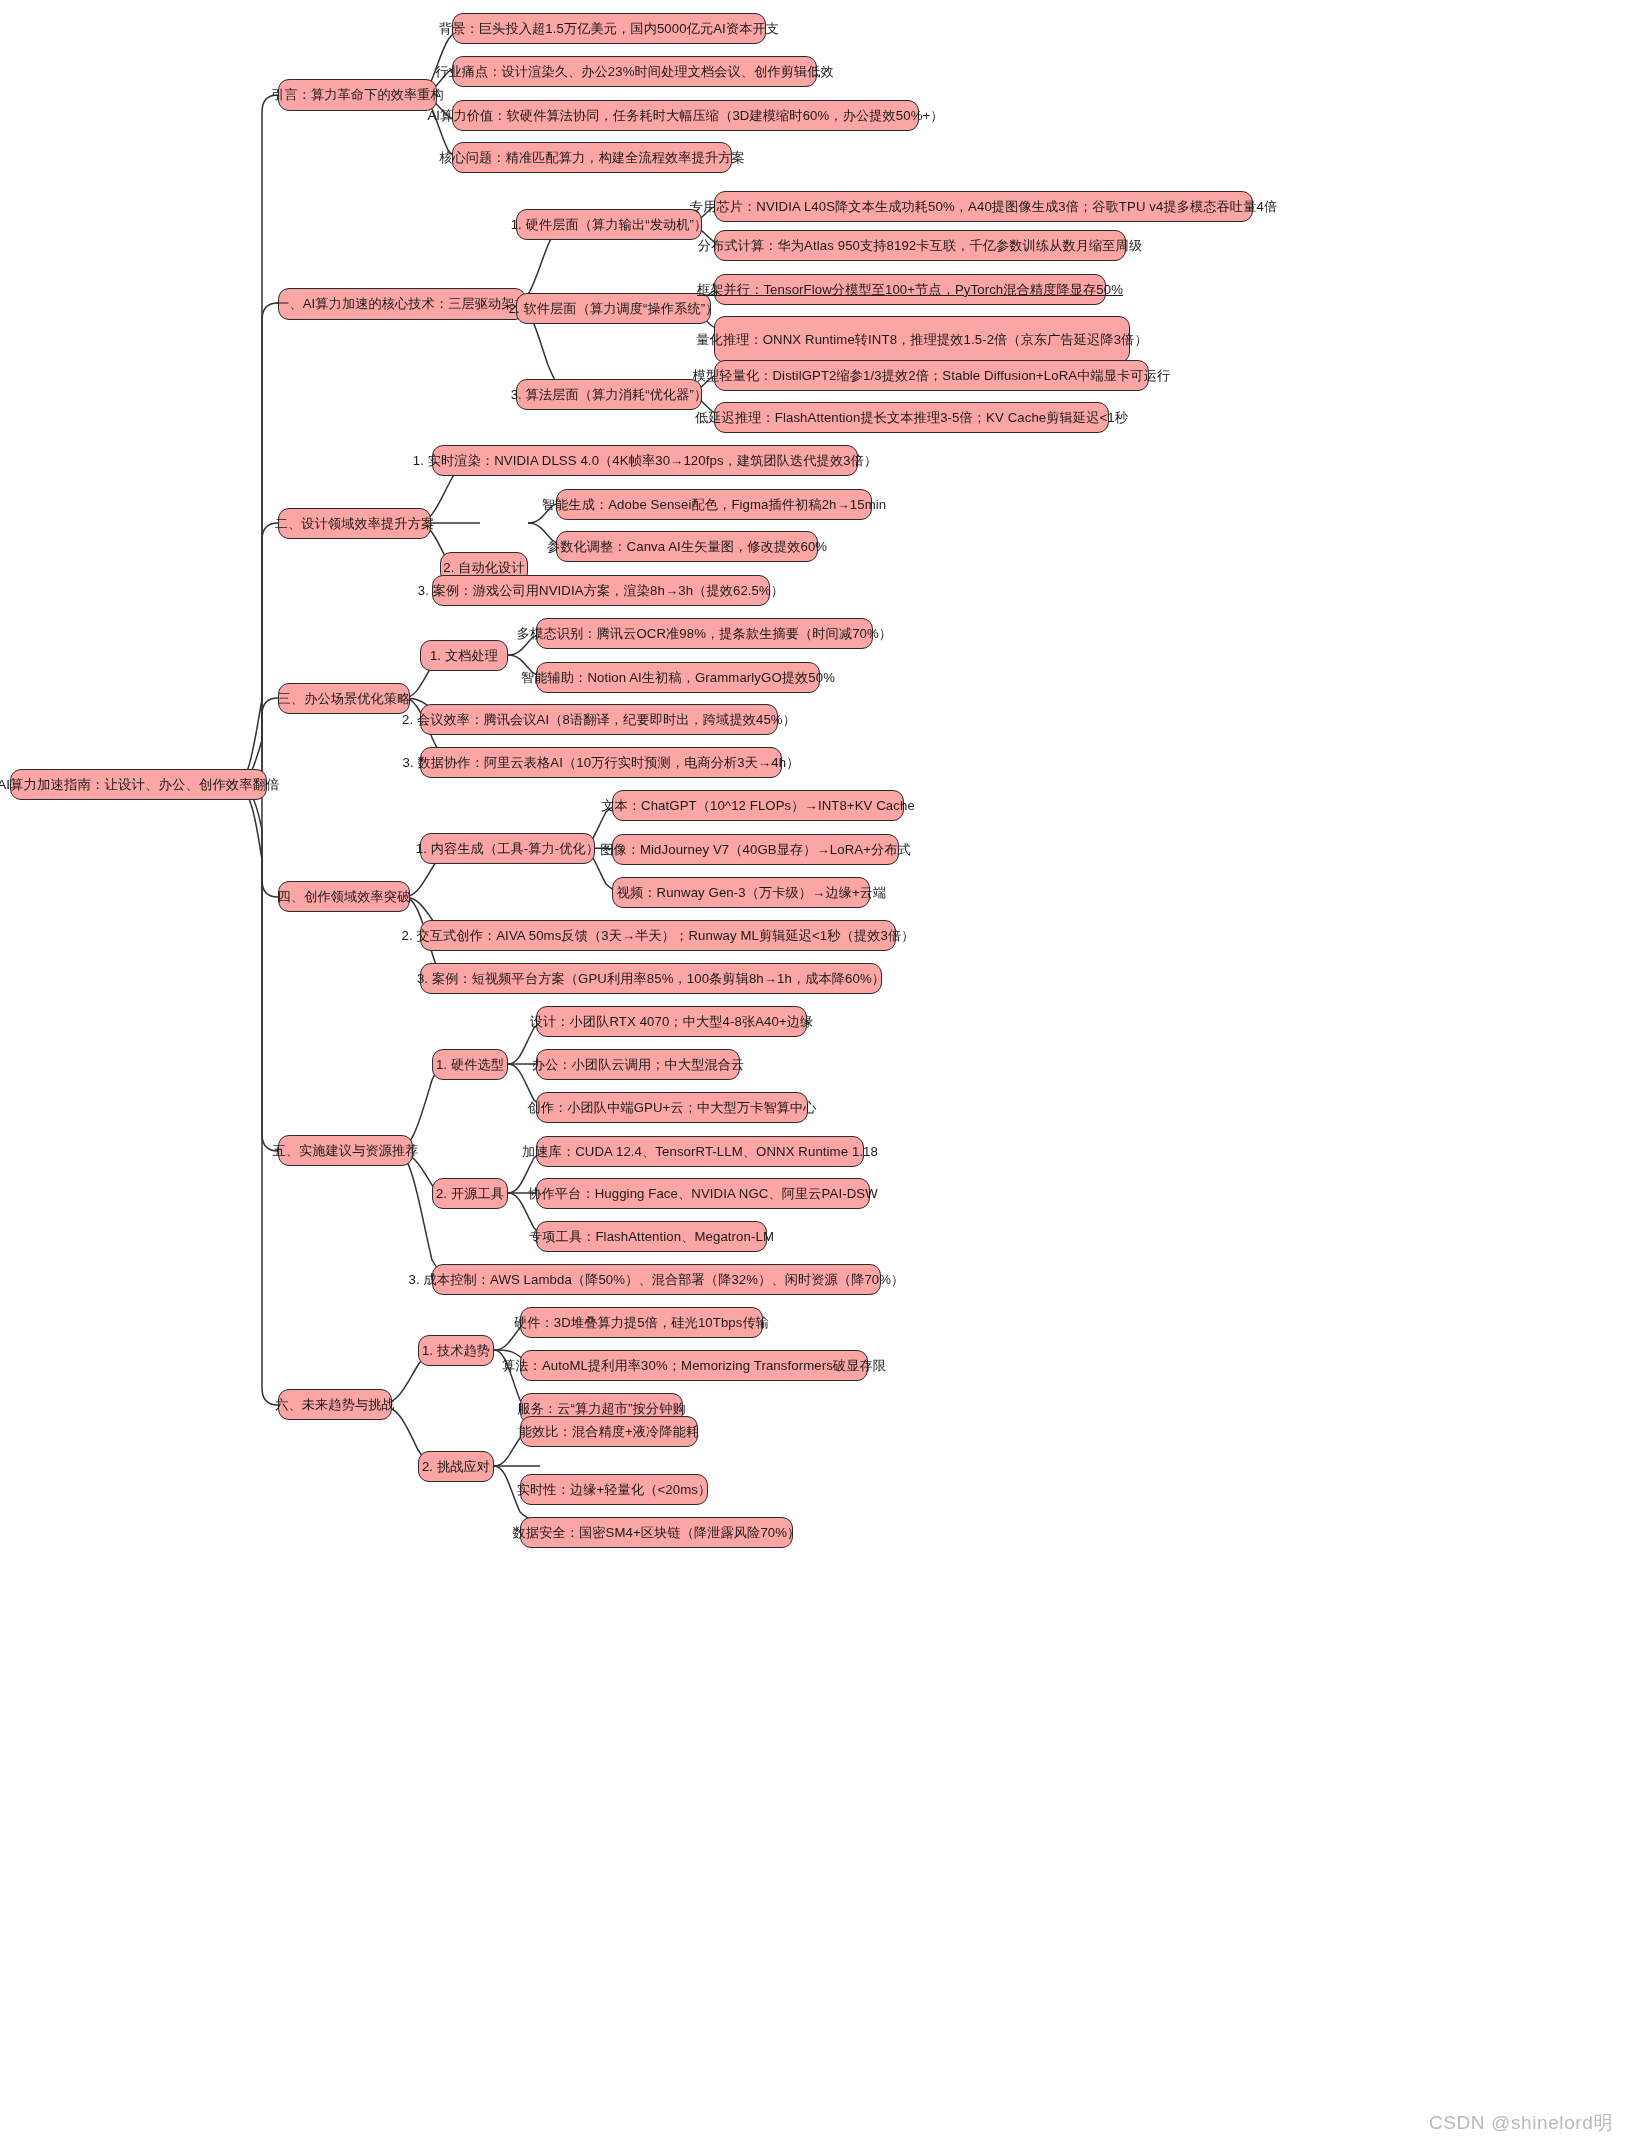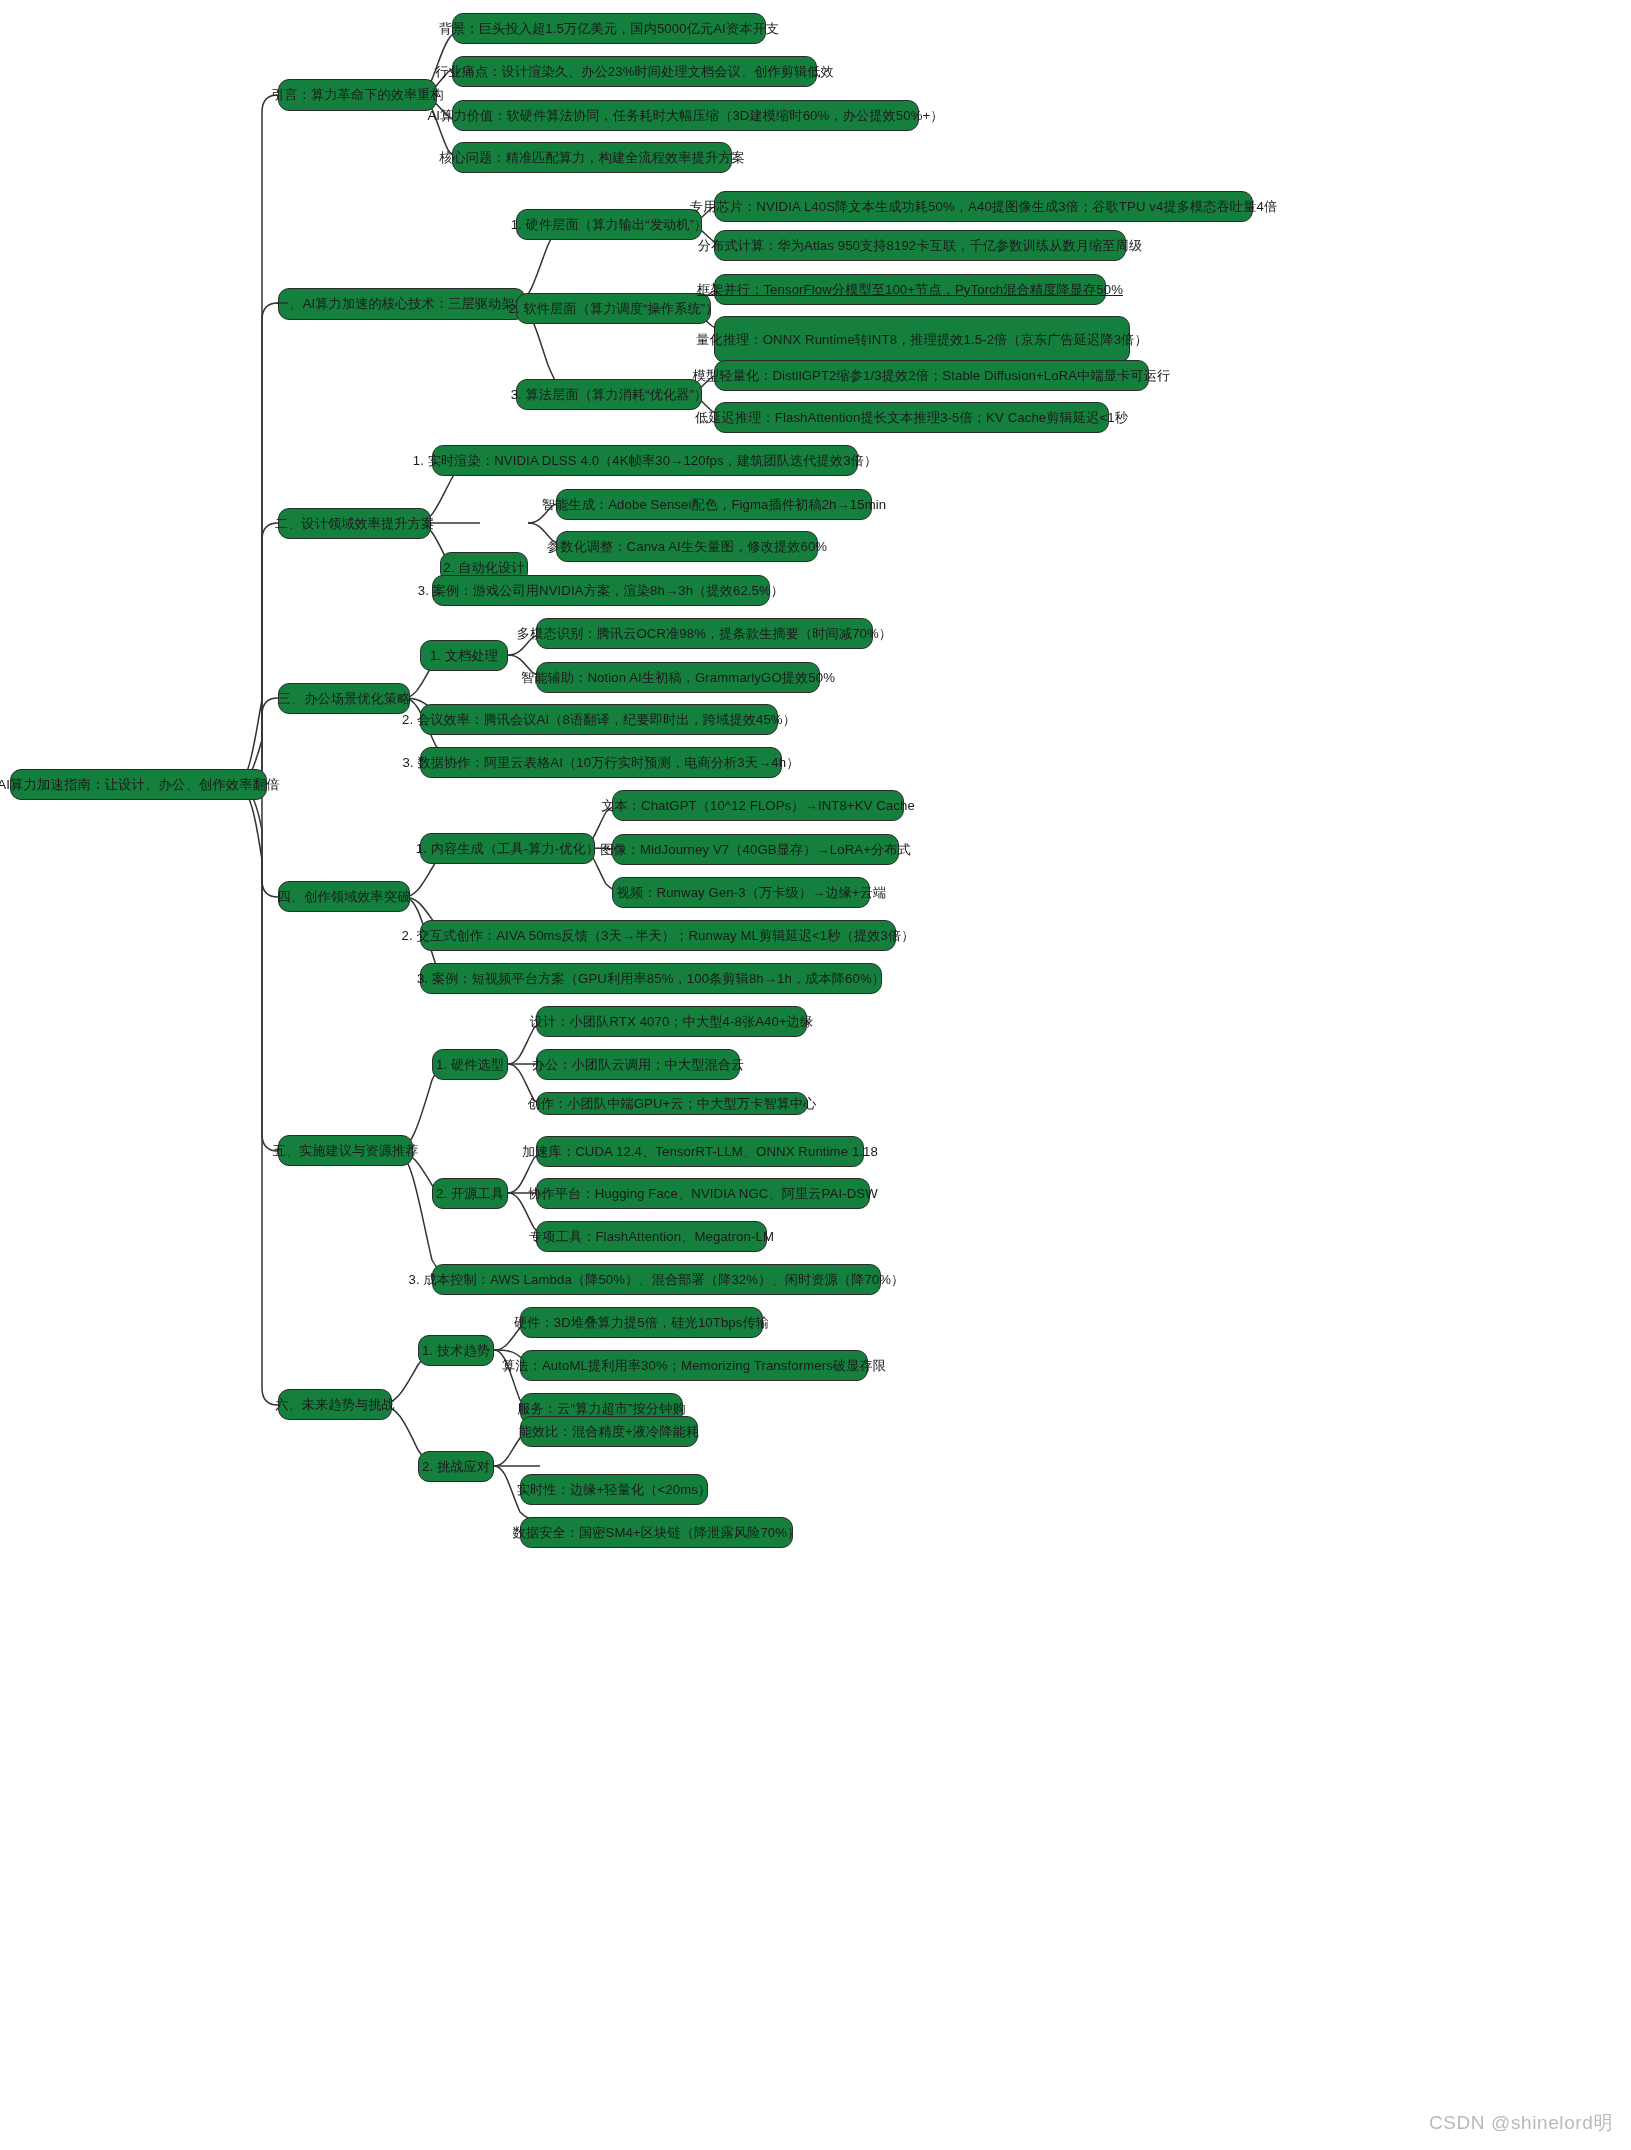--- a/index.html
+++ b/index.html
@@ -21,21 +21,21 @@
     position: absolute;
     left: 0;
     top: 0;
     width: 1631px;
     height: 2150px;
     pointer-events: none;
   }
   .node {
     position: absolute;
     box-sizing: border-box;
-    background: #15803d;
+    background: #fca5a5;
     border: 1.6px solid #2b2b2b;
     border-radius: 11px;
     color: #1a1a1a;
     font-size: 13.2px;
     line-height: 1.15;
     white-space: nowrap;
     display: flex;
     align-items: center;
     justify-content: center;
     padding: 0 11px;
@@ -176,21 +176,21 @@
   <div class="node" style="left: 612px; top: 790px; width: 292px; height: 31px;">文本：ChatGPT（10^12 FLOPs）→INT8+KV Cache</div>
   <div class="node" style="left: 612px; top: 834px; width: 287px; height: 31px;">图像：MidJourney V7（40GB显存）→LoRA+分布式</div>
   <div class="node" style="left: 612px; top: 877px; width: 258px; height: 31px; padding-left: 32px;">视频：Runway Gen-3（万卡级）→边缘+云端</div>
   <div class="node" style="left: 420px; top: 920px; width: 476px; height: 31px;">2. 交互式创作：AIVA 50ms反馈（3天→半天）；Runway ML剪辑延迟&lt;1秒（提效3倍）</div>
   <div class="node" style="left: 420px; top: 963px; width: 462px; height: 31px;">3. 案例：短视频平台方案（GPU利用率85%，100条剪辑8h→1h，成本降60%）</div>
 
   <div class="node" style="left: 278px; top: 1135px; width: 135px; height: 31px;">五、实施建议与资源推荐</div>
   <div class="node" style="left:432px; top:1049px; width:76px; height:31px;">1. 硬件选型</div>
   <div class="node" style="left: 536px; top: 1006px; width: 271px; height: 31px;">设计：小团队RTX 4070；中大型4-8张A40+边缘</div>
   <div class="node" style="left: 536px; top: 1049px; width: 204px; height: 31px;">办公：小团队云调用；中大型混合云</div>
-  <div class="node" style="left: 536px; top: 1092px; width: 272px; height: 23px;">创作：小团队中端GPU+云；中大型万卡智算中心</div>
+  <div class="node" style="left: 536px; top: 1092px; width: 272px; height: 31px;">创作：小团队中端GPU+云；中大型万卡智算中心</div>
   <div class="node" style="left:432px; top:1178px; width:76px; height:31px;">2. 开源工具</div>
   <div class="node" style="left: 536px; top: 1136px; width: 328px; height: 31px;">加速库：CUDA 12.4、TensorRT-LLM、ONNX Runtime 1.18</div>
   <div class="node" style="left: 536px; top: 1178px; width: 334px; height: 31px;">协作平台：Hugging Face、NVIDIA NGC、阿里云PAI-DSW</div>
   <div class="node" style="left: 536px; top: 1221px; width: 231px; height: 31px; text-align: center;">专项工具：FlashAttention、Megatron-LM</div>
   <div class="node" style="left: 432px; top: 1264px; width: 449px; height: 31px;">3. 成本控制：AWS Lambda（降50%）、混合部署（降32%）、闲时资源（降70%）</div>
 
   <div class="node" style="left: 278px; top: 1389px; width: 114px; height: 31px;">六、未来趋势与挑战</div>
   <div class="node" style="left:418px; top:1335px; width:76px; height:31px;">1. 技术趋势</div>
   <div class="node" style="left: 520px; top: 1307px; width: 243px; height: 31px;">硬件：3D堆叠算力提5倍，硅光10Tbps传输</div>
   <div class="node" style="left: 520px; top: 1350px; width: 348px; height: 31px;">算法：AutoML提利用率30%；Memorizing Transformers破显存限</div>

